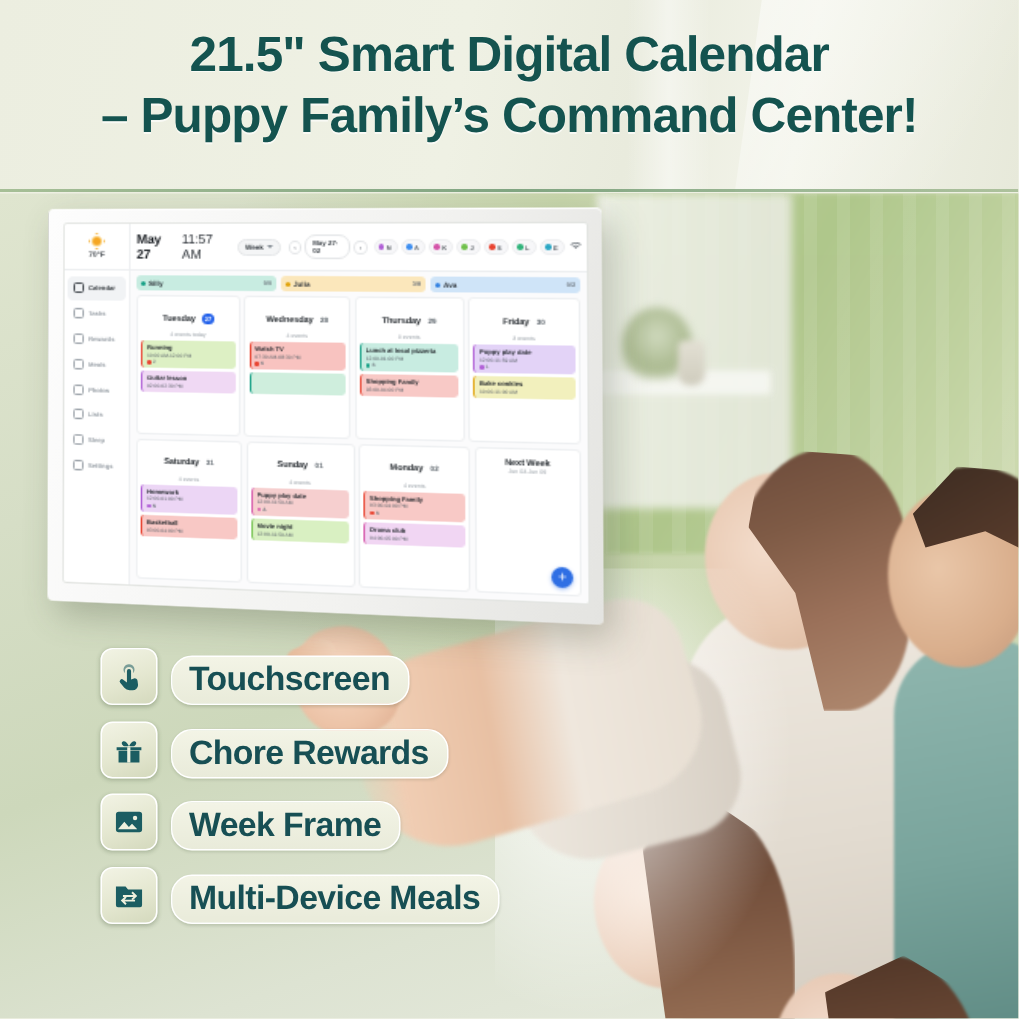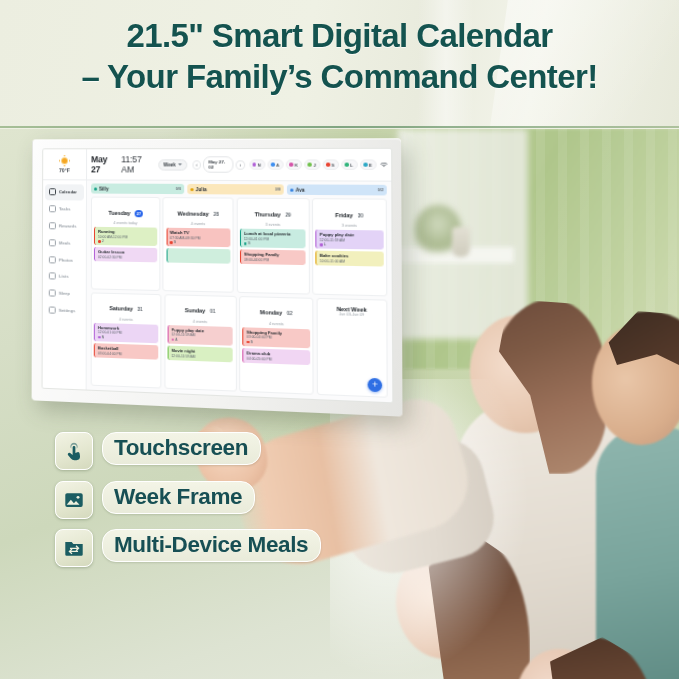--- a/index.html
+++ b/index.html
@@ -274,21 +274,21 @@
   .ev .ew i { width:2.6px;height:2.6px;border-radius:50%; display:block; }
   .ev .ew span { font-size:3.2px; color:#6d757c; font-weight:600; }
   .nextwk { flex:1; background:#fff; border:1px solid #eef0f2; border-radius:3px;
             display:flex; flex-direction:column; align-items:center; padding-top:6px; position:relative; }
   .fab { position:absolute; right:4px; bottom:4px; width:13px;height:13px;border-radius:50%;
          background:#2f6fe4; color:#fff; display:flex;align-items:center;justify-content:center;
          font-size:9px; line-height:1; box-shadow:0 1px 3px rgba(47,111,228,.45); }
 
   
   #features { position:absolute; left:55px; top:432px; display:flex; flex-direction:column; gap:10.5px; }
-  .feat { display:flex; align-items:flex-start; gap:9px; }
+  .feat { display:flex; align-items:flex-end; gap:9px;margin-left:12px; }
   .feat-ic {
     width: 38px; height: 38px; border-radius: 8px; flex:none;
     background: linear-gradient(160deg,#f2f3e4 0%,#e4e7d0 55%,#d4d9bd 100%);
     border: 1.6px solid #ffffff;
     box-shadow: 0 1px 3px rgba(60,80,50,.30);
     display:flex; align-items:center; justify-content:center;
     color:#1b5d62;
   }
   .feat-ic svg { display:block; }
   .feat-lb {
@@ -302,21 +302,21 @@
   }
 </style>
 </head>
 <body>
 
 <div id="banner">
   <div class="sheen"></div>
   <div class="sheen2"></div>
   <div id="headline">
     <span class="l1">21.5" Smart Digital Calendar</span>
-    <span class="l2">– Your Family’s Command Center!</span>
+    <span class="l2">– Puppy Family’s Command Center!</span>
   </div>
   <div id="banner-rule"></div>
 </div>
 
 <div id="scene">
   <div id="greenwall"></div>
   <div id="greenwall-stripe"></div>
   <div id="shelf"></div>
   <div id="shelf-board"></div>
   <div id="shelf-plant"></div>
@@ -582,20 +582,31 @@
   <div class="feat">
     <div class="feat-ic">
       <svg width="22" height="22" viewBox="0 0 24 24" fill="currentColor" aria-hidden="true">
         <path d="M12 3a4 4 0 0 0-3 6.6V8a3 3 0 1 1 6 0v1.6A4 4 0 0 0 12 3z" opacity=".55"></path>
         <path d="M10.5 8a1.5 1.5 0 0 1 3 0v6.2l2.1-.8a2 2 0 0 1 2.6 1.6l.4 3.1A4 4 0 0 1 14.7 22h-2.3a5 5 0 0 1-3.8-1.8l-3-3.6a1.6 1.6 0 0 1 2.2-2.3l2.7 2V8z"></path>
       </svg>
     </div>
     <div class="feat-lb">Touchscreen</div>
   </div>
 
+  <div class="feat">
+    <div class="feat-ic">
+      <svg width="22" height="22" viewBox="0 0 24 24" fill="currentColor" aria-hidden="true">
+        <path d="M3 10h18v2.2H3z"></path>
+        <path d="M4.4 12.6h15.2V21H4.4z"></path>
+        <path d="M10.7 10H13v11h-2.3z" fill="#eef0dd"></path>
+        <path d="M11.9 9.1c-1.3-2.5-3-3.9-4.4-3.2-1.2.6-1 2.3.5 3.1.9.5 2.3.3 3.9.1zm.2 0c1.3-2.5 3-3.9 4.4-3.2 1.2.6 1 2.3-.5 3.1-.9.5-2.3.3-3.9.1z"></path>
+      </svg>
+    </div>
+    <div class="feat-lb">Chore Rewards</div>
+  </div>
 
   <div class="feat">
     <div class="feat-ic">
       <svg width="22" height="22" viewBox="0 0 24 24" fill="currentColor" aria-hidden="true">
         <rect x="2.5" y="4.5" width="19" height="15" rx="2"></rect>
         <circle cx="16.4" cy="9.1" r="1.6" fill="#eef0dd"></circle>
         <path d="M4 17.2l4.6-5.4 3.3 3.8 2.3-2.4 3.8 4z" fill="#eef0dd"></path>
       </svg>
     </div>
     <div class="feat-lb">Week Frame</div>

